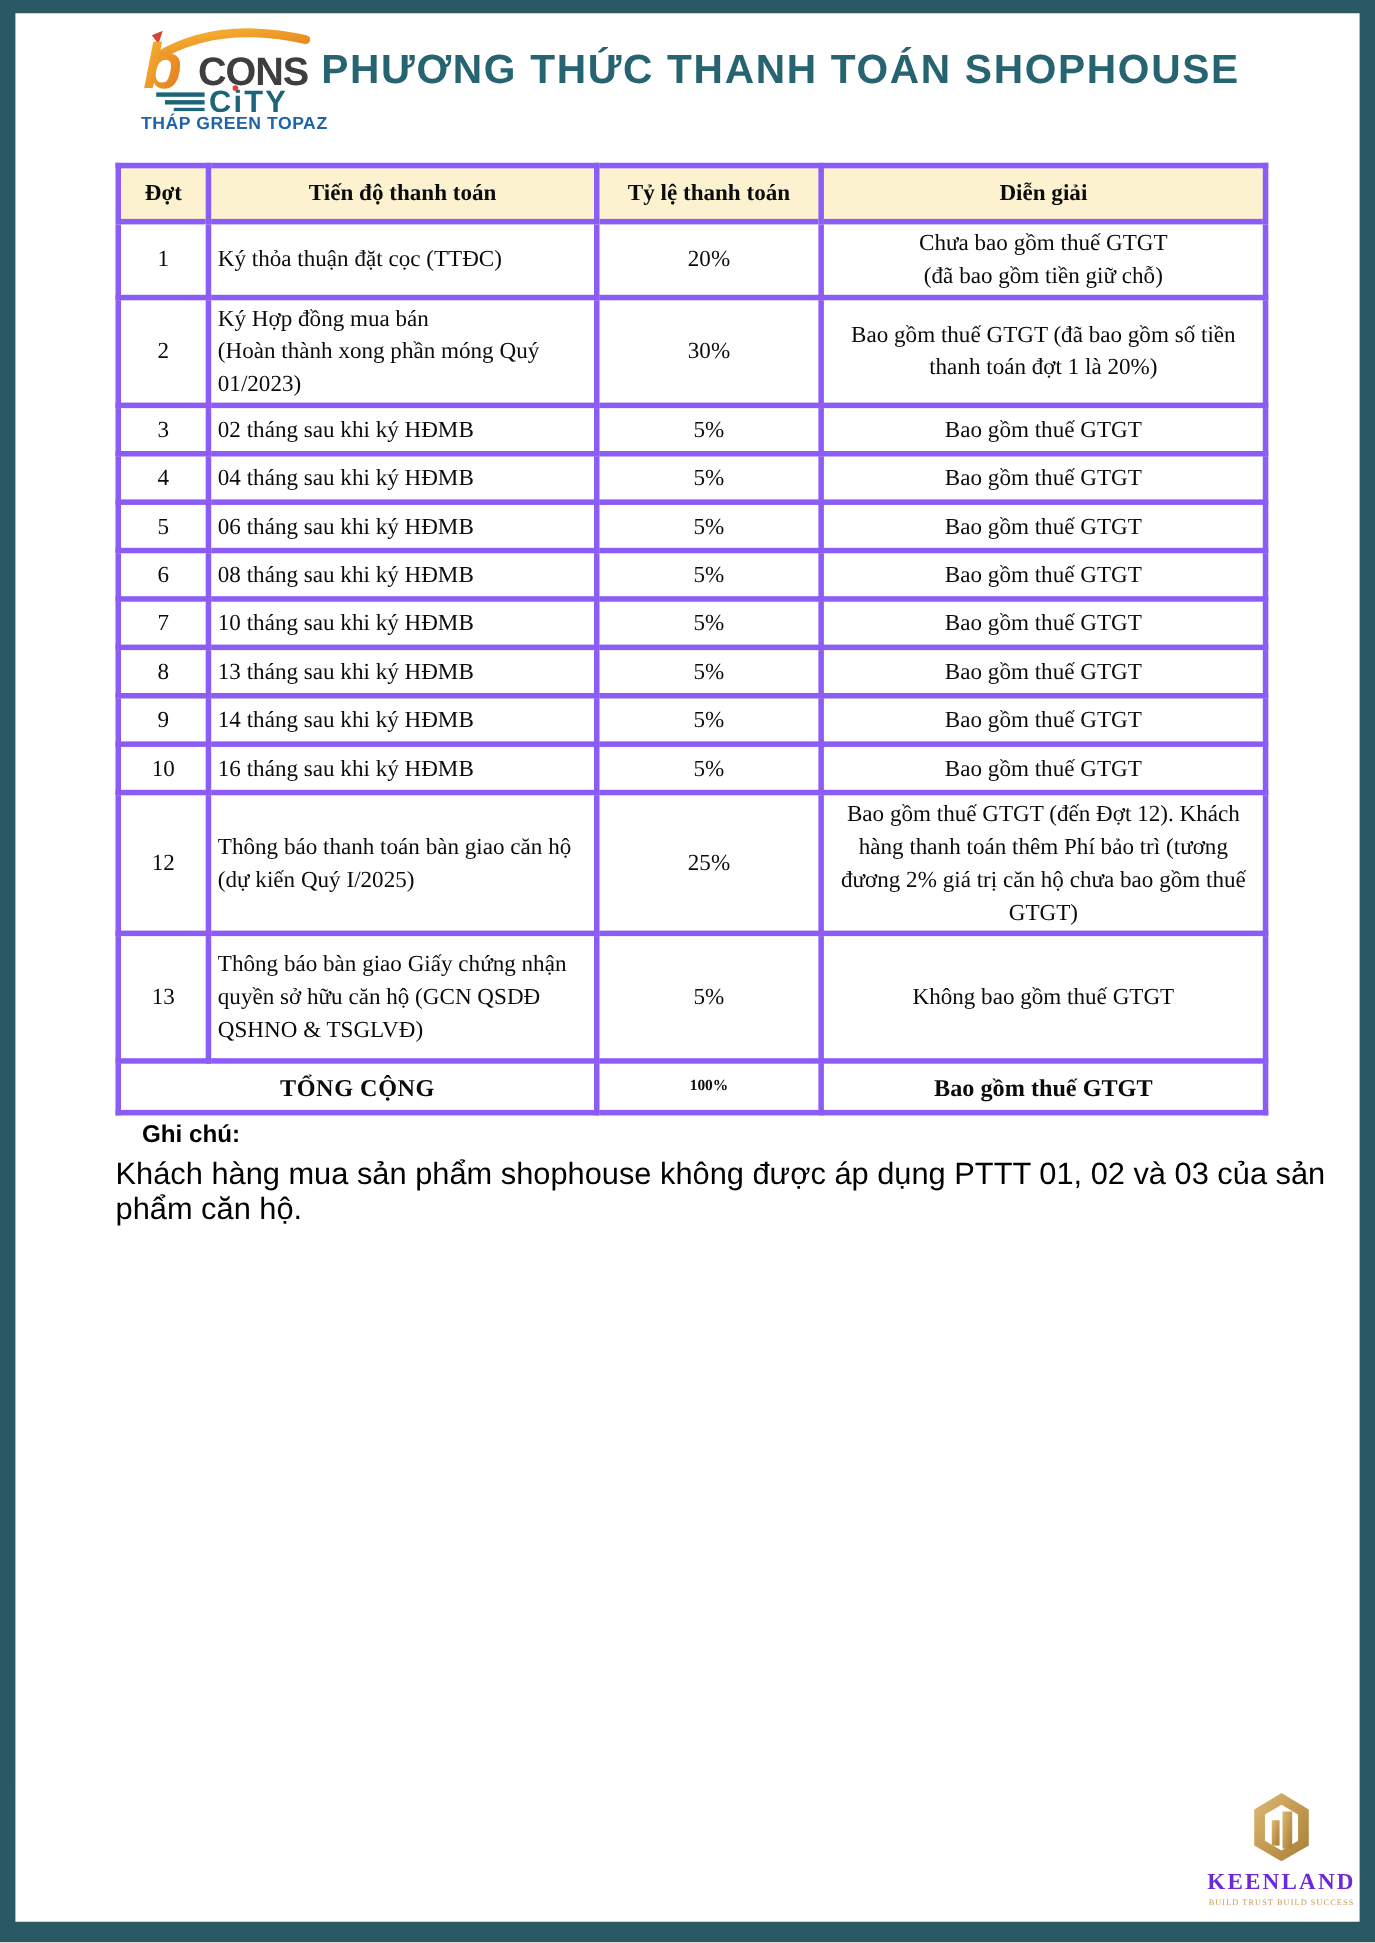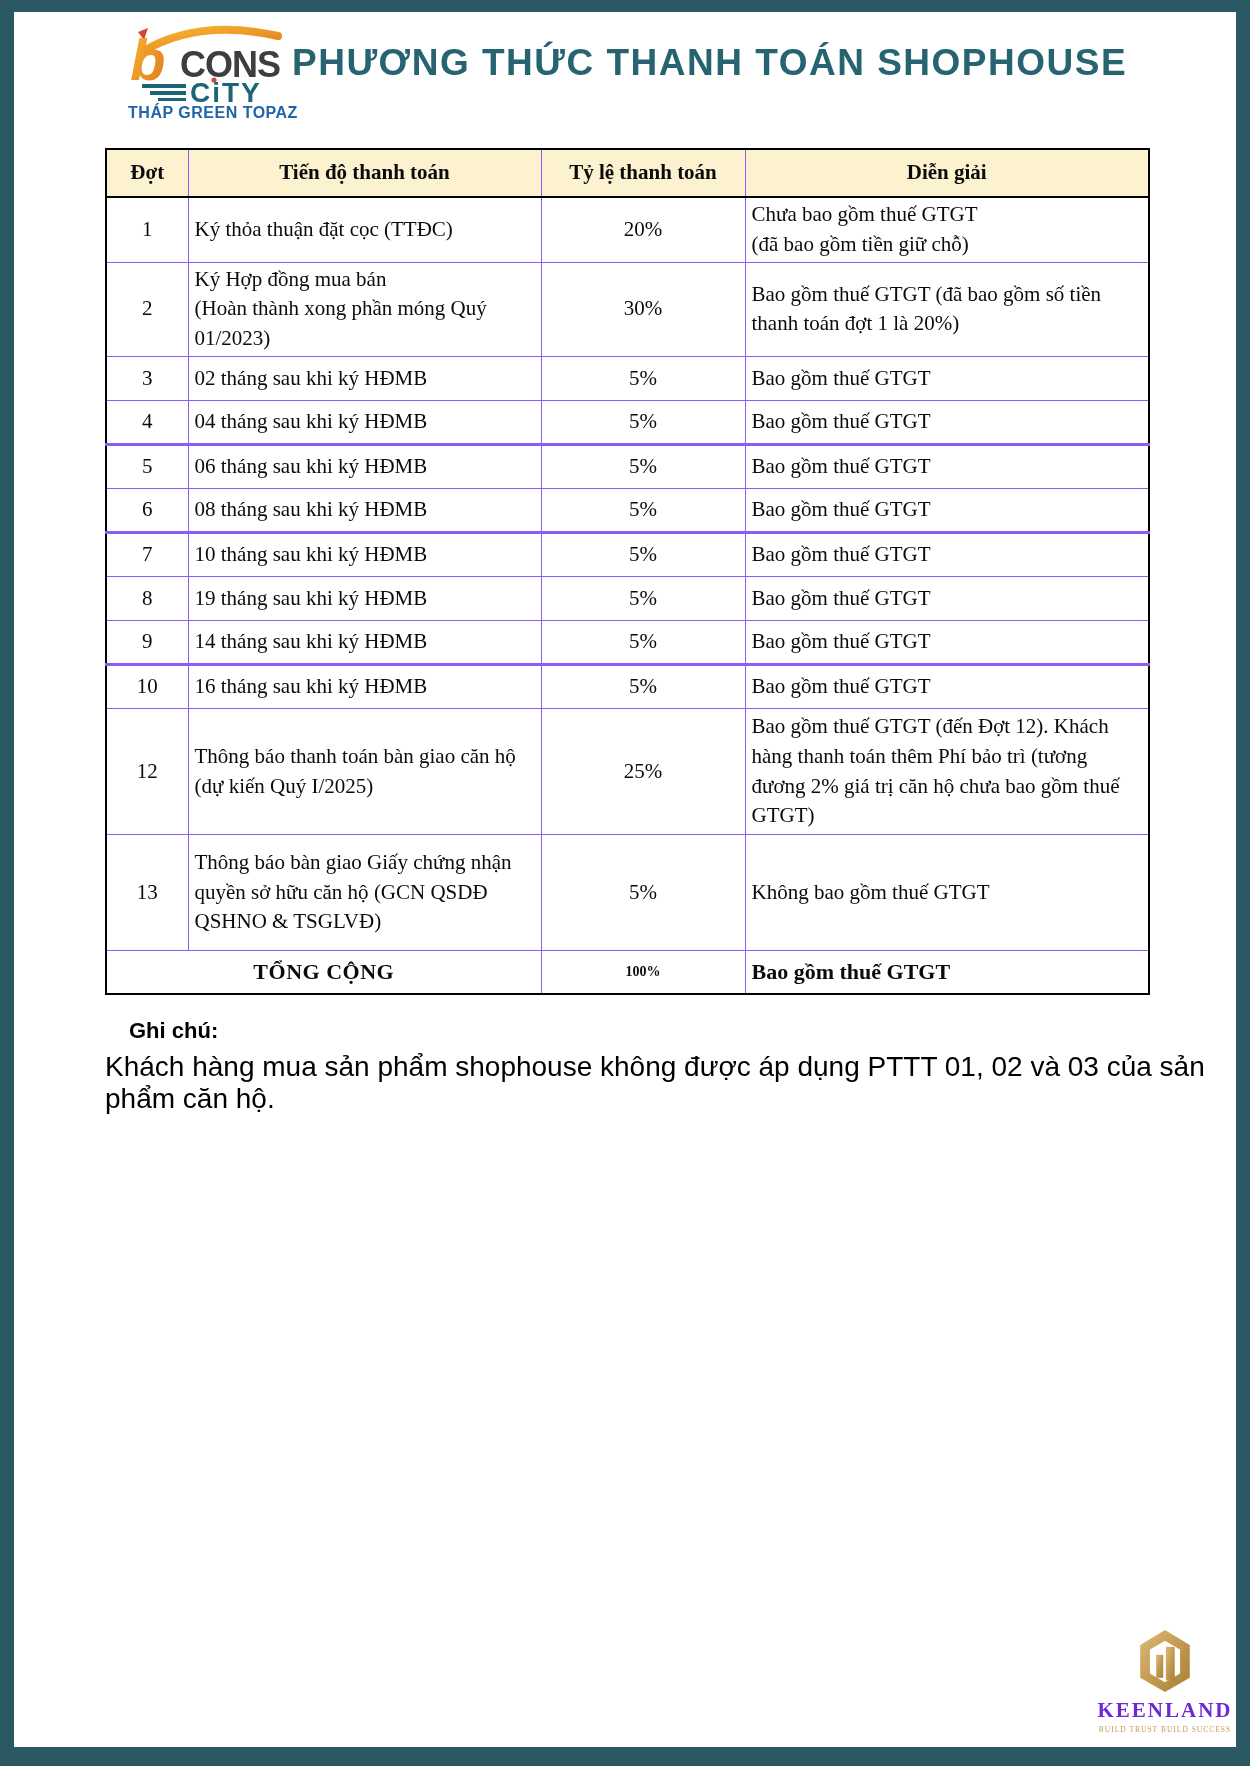--- a/index.html
+++ b/index.html
@@ -36,34 +36,34 @@
 
   
   table.pay{
     position:absolute;left:105px;top:148px;
     width:1043px;border-collapse:collapse;table-layout:fixed;
     font-family:"Liberation Serif", serif;
     font-size:21px;color:#0b0b0b;
     border:2px solid #000;
   }
   table.pay th, table.pay td{
-    border:1px solid #8b5cf6;
+    border:5px solid #8b5cf6;
     vertical-align:middle;
     padding:2px 6px;
     line-height:1.42;
   }
   table.pay thead th{
     background:#FCF2CF;
     font-weight:bold;
     height:42px;
     border-bottom:2px solid #000;
   }
   td.c-dot, td.c-tyle{text-align:center;}
   td.c-tiendo{text-align:left;padding-left:13px;padding-right:8px;}
-  td.c-diengiai{text-align:left;padding-left:11px;padding-right:5px;}
+  td.c-diengiai{text-align:center;padding-left:11px;padding-right:5px;}
   .it{}
 
   
   tbody tr:nth-child(1){height:62px;}
   tbody tr:nth-child(2){height:92px;}
   tbody tr:nth-child(n+3){height:44px;}
   tbody tr:nth-child(11){height:126px;}
   tbody tr:nth-child(12){height:116px;}
   
   tbody tr:nth-child(5) td,
@@ -182,21 +182,21 @@
           <td class="c-diengiai"><span>Bao gồm thuế GTGT</span></td>
         </tr>
         <tr>
           <td class="c-dot">7</td>
           <td class="c-tiendo"><span>10 tháng sau khi ký HĐMB</span></td>
           <td class="c-tyle">5%</td>
           <td class="c-diengiai"><span>Bao gồm thuế GTGT</span></td>
         </tr>
         <tr>
           <td class="c-dot">8</td>
-          <td class="c-tiendo"><span>19 tháng sau khi ký HĐMB</span></td>
+          <td class="c-tiendo"><span>13 tháng sau khi ký HĐMB</span></td>
           <td class="c-tyle">5%</td>
           <td class="c-diengiai"><span>Bao gồm thuế GTGT</span></td>
         </tr>
         <tr>
           <td class="c-dot">9</td>
           <td class="c-tiendo"><span>14 tháng sau khi ký HĐMB</span></td>
           <td class="c-tyle">5%</td>
           <td class="c-diengiai"><span>Bao gồm thuế GTGT</span></td>
         </tr>
         <tr>

